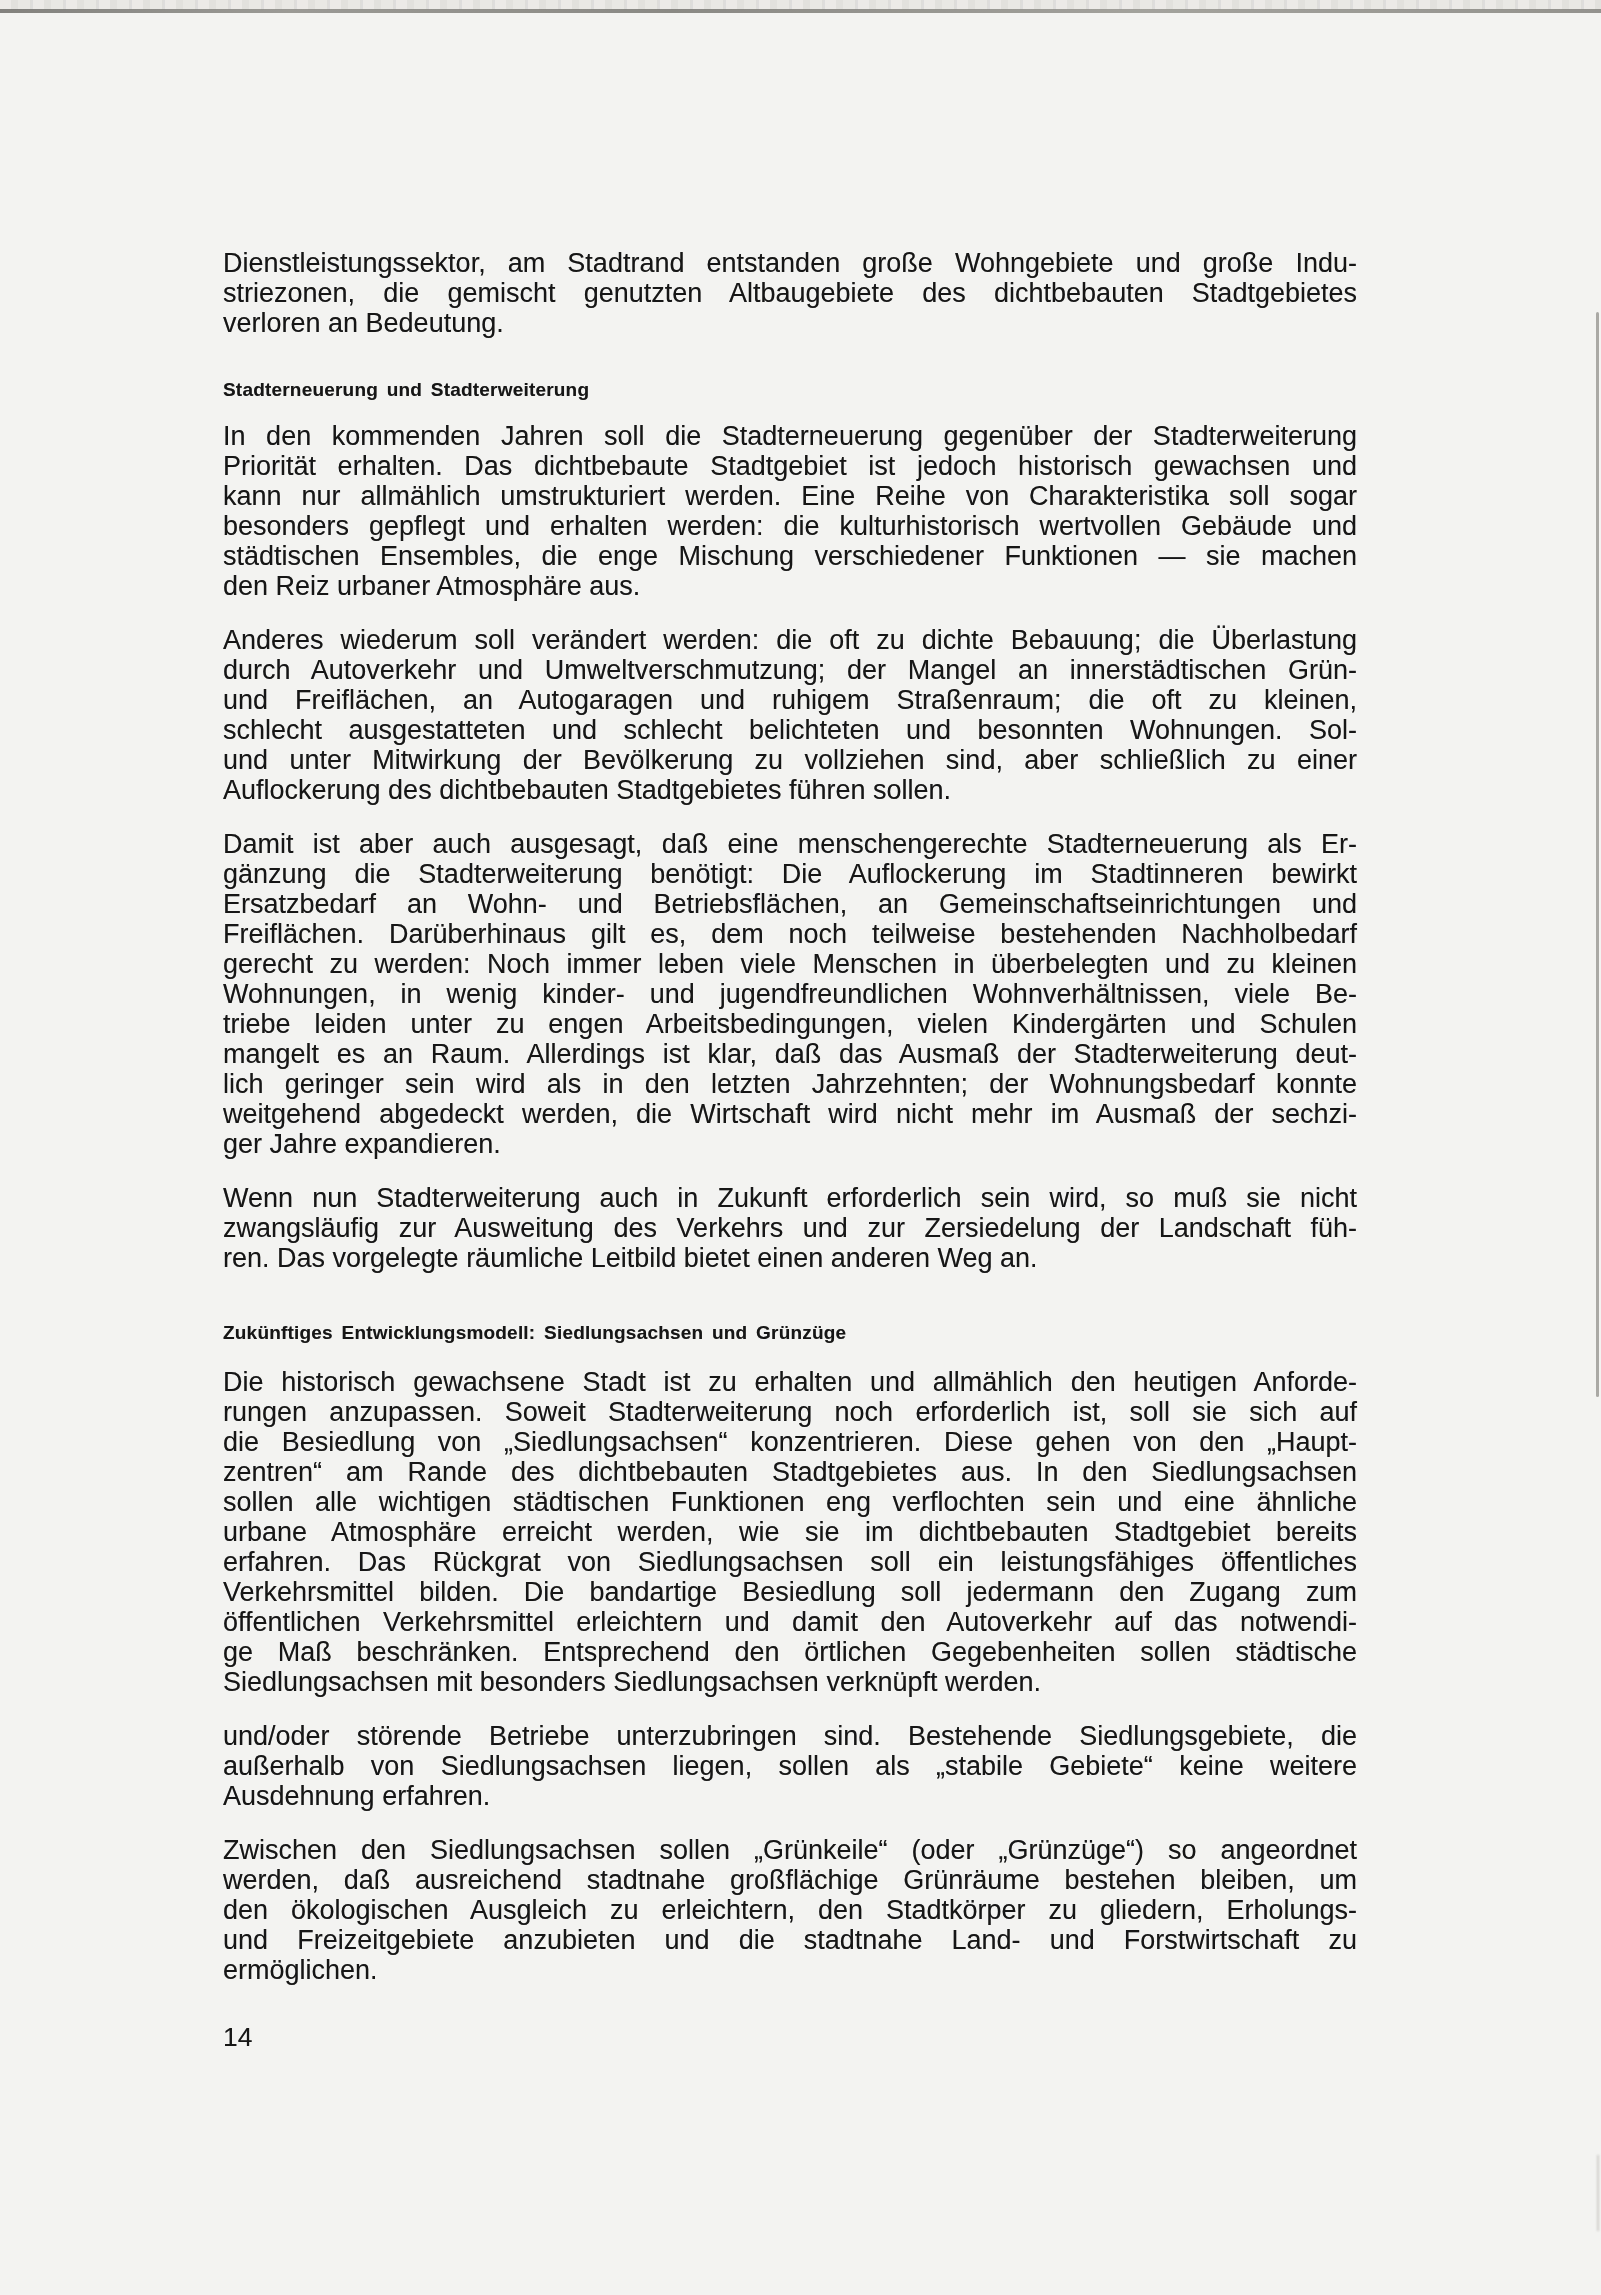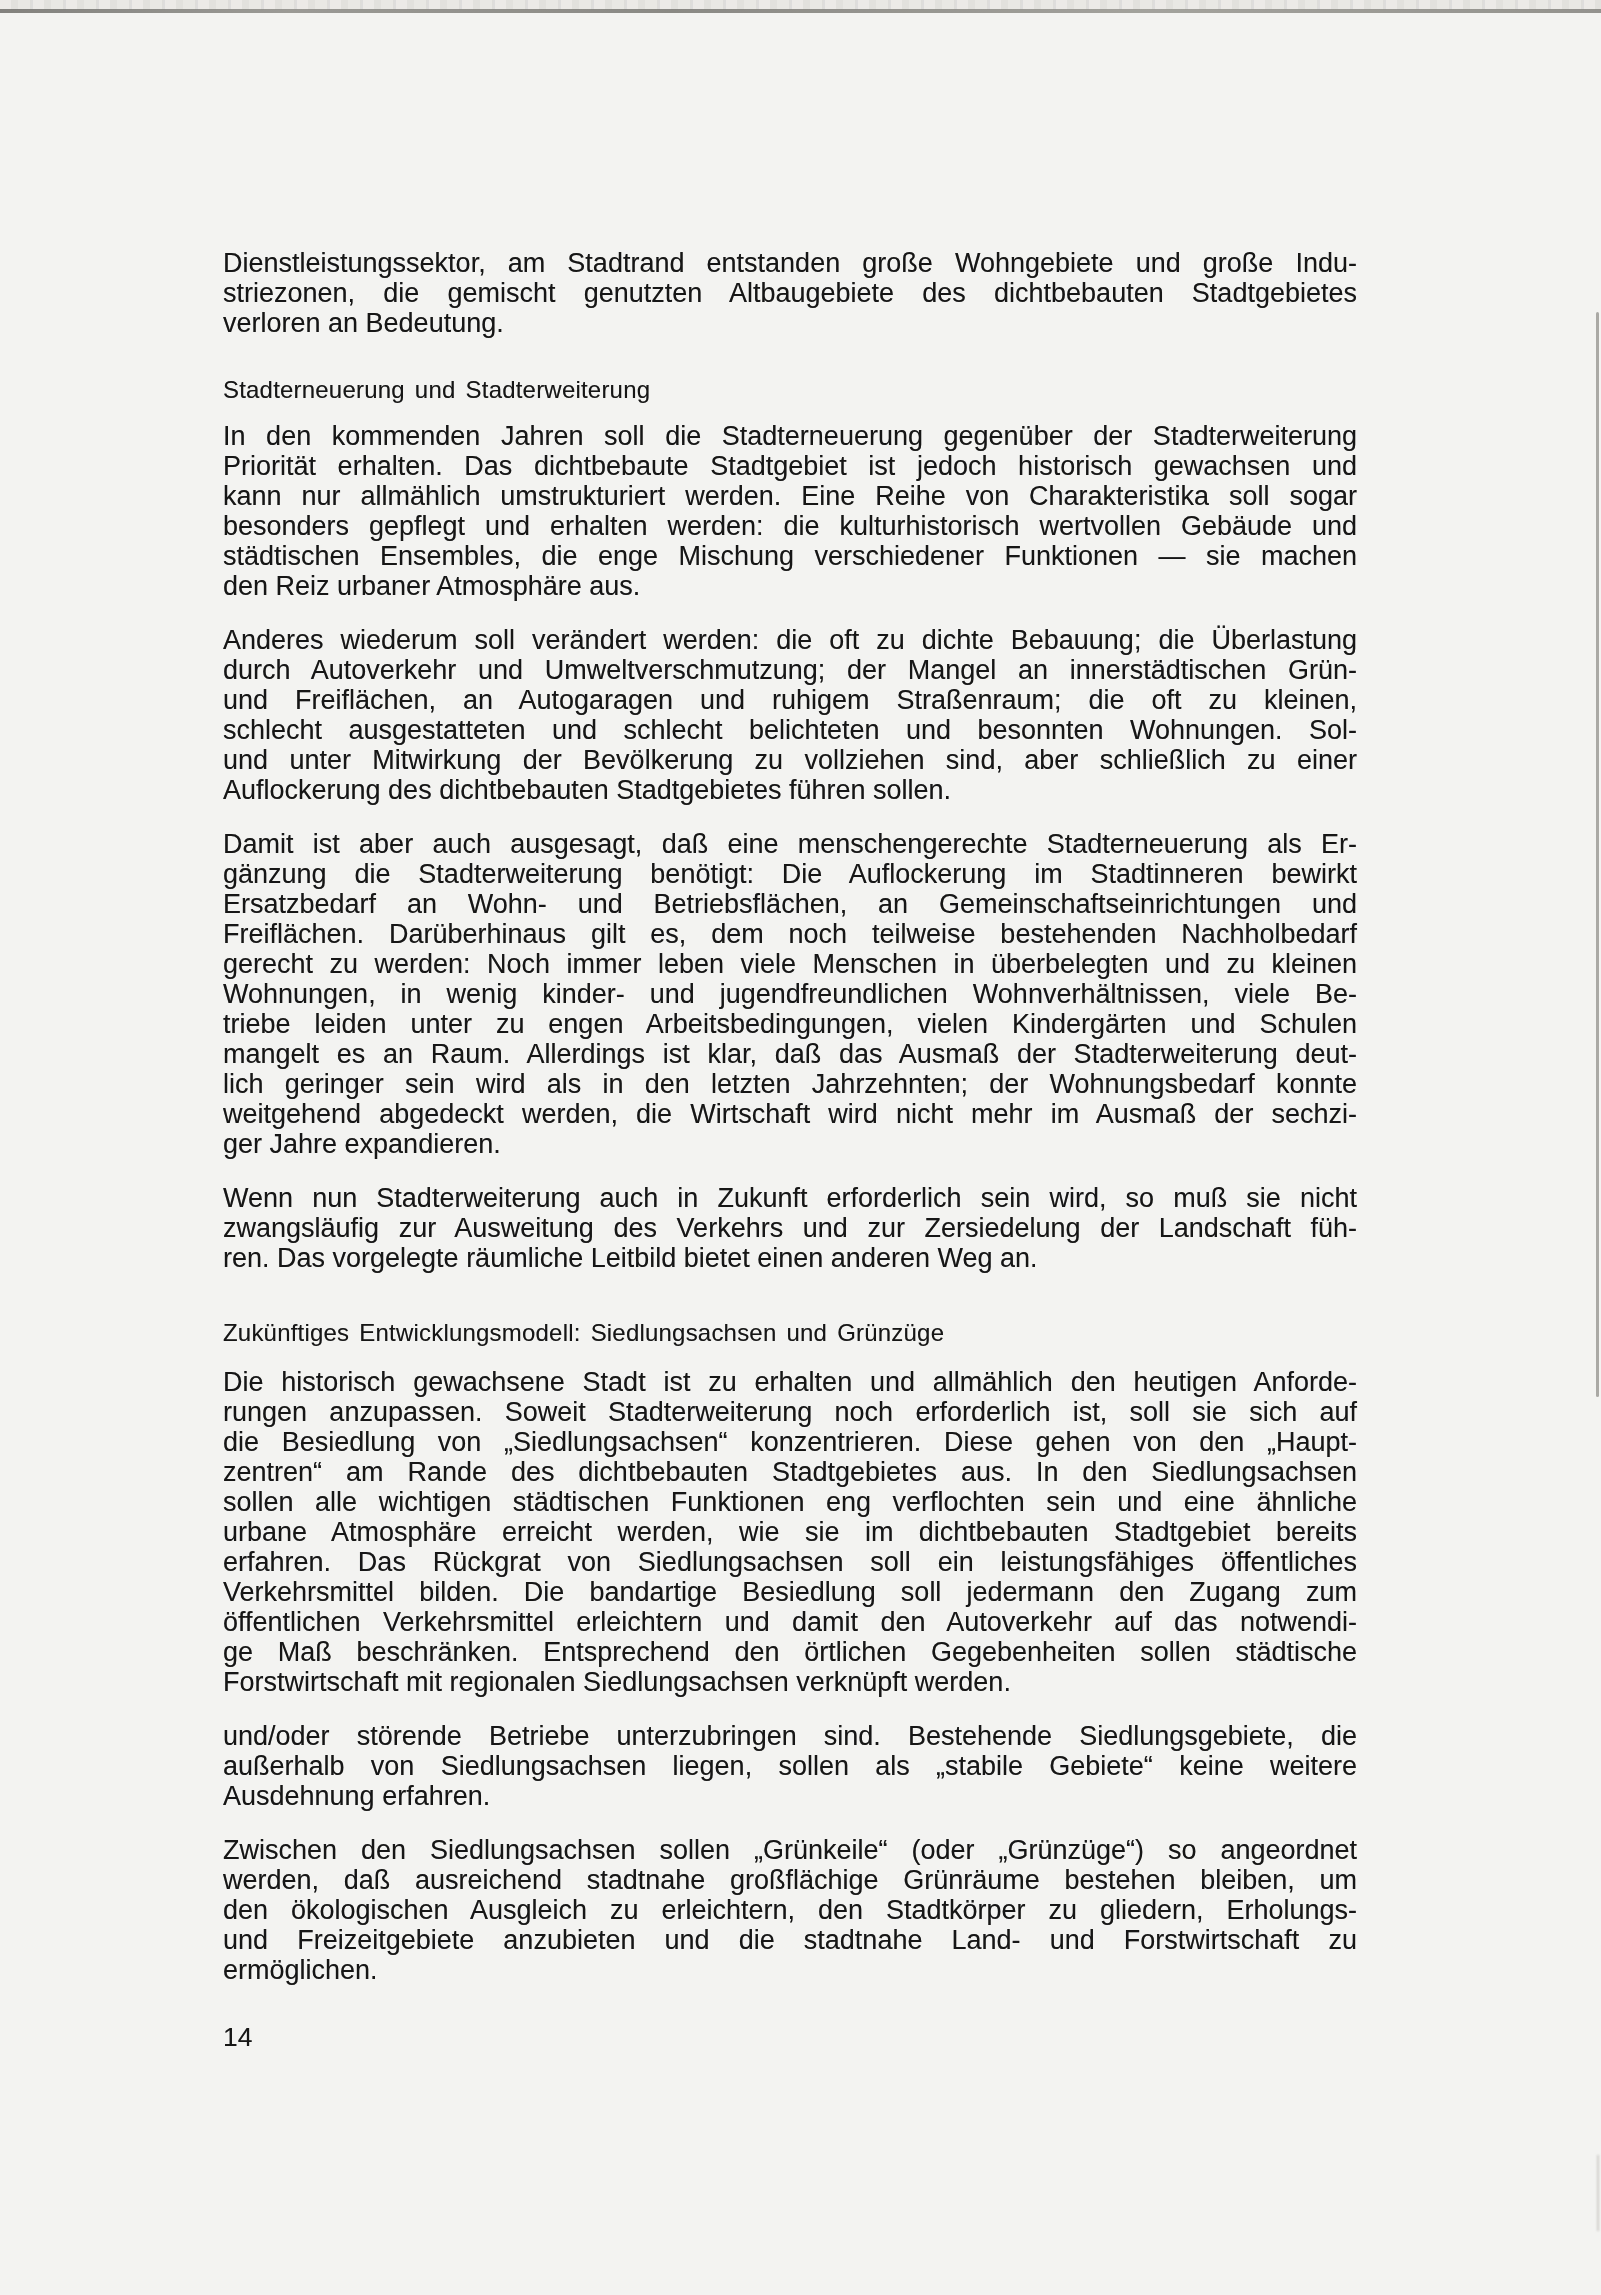--- a/index.html
+++ b/index.html
@@ -62,22 +62,22 @@
     text-shadow: 0 0 0.5px rgba(0,0,0,0.35);
   }
 
   .para { margin: 0 0 24px 0; }
   .para-intro { margin-bottom: 37px; }
 
   .line { text-align: justify; text-align-last: justify; text-justify: inter-word; white-space: normal; }
   .line.last { text-align-last: left; }
 
   .heading {
-    font-weight: 400;
-    font-size: 24px;
+    font-weight: 700;
+    font-size: 19px;
     line-height: 30px;
     margin: 0 0 16px 0;
     word-spacing: 3.2px;
     letter-spacing: 0.2px;
   }
   .heading-2 { margin-top: 45px; margin-bottom: 19px; }
 
   .page-number {
     margin-top: 37px;
     font-size: 26.4px;
@@ -144,21 +144,21 @@
         <div class="line">Die historisch gewachsene Stadt ist zu erhalten und allmählich den heutigen Anforde-</div>
         <div class="line">rungen anzupassen. Soweit Stadterweiterung noch erforderlich ist, soll sie sich auf</div>
         <div class="line">die Besiedlung von „Siedlungsachsen“ konzentrieren. Diese gehen von den „Haupt-</div>
         <div class="line">zentren“ am Rande des dichtbebauten Stadtgebietes aus. In den Siedlungsachsen</div>
         <div class="line">sollen alle wichtigen städtischen Funktionen eng verflochten sein und eine ähnliche</div>
         <div class="line">urbane Atmosphäre erreicht werden, wie sie im dichtbebauten Stadtgebiet bereits</div>
         <div class="line">erfahren. Das Rückgrat von Siedlungsachsen soll ein leistungsfähiges öffentliches</div>
         <div class="line">Verkehrsmittel bilden. Die bandartige Besiedlung soll jedermann den Zugang zum</div>
         <div class="line">öffentlichen Verkehrsmittel erleichtern und damit den Autoverkehr auf das notwendi-</div>
         <div class="line">ge Maß beschränken. Entsprechend den örtlichen Gegebenheiten sollen städtische</div>
-        <div class="line last">Forstwirtschaft mit regionalen Siedlungsachsen verknüpft werden.</div>
+        <div class="line last">Siedlungsachsen mit besonders Siedlungsachsen verknüpft werden.</div>
       </div>
     <div class="para">
         <div class="line">und/oder störende Betriebe unterzubringen sind. Bestehende Siedlungsgebiete, die</div>
         <div class="line">außerhalb von Siedlungsachsen liegen, sollen als „stabile Gebiete“ keine weitere</div>
         <div class="line last">Ausdehnung erfahren.</div>
       </div>
     <div class="para">
         <div class="line">Zwischen den Siedlungsachsen sollen „Grünkeile“ (oder „Grünzüge“) so angeordnet</div>
         <div class="line">werden, daß ausreichend stadtnahe großflächige Grünräume bestehen bleiben, um</div>
         <div class="line">den ökologischen Ausgleich zu erleichtern, den Stadtkörper zu gliedern, Erholungs-</div>

